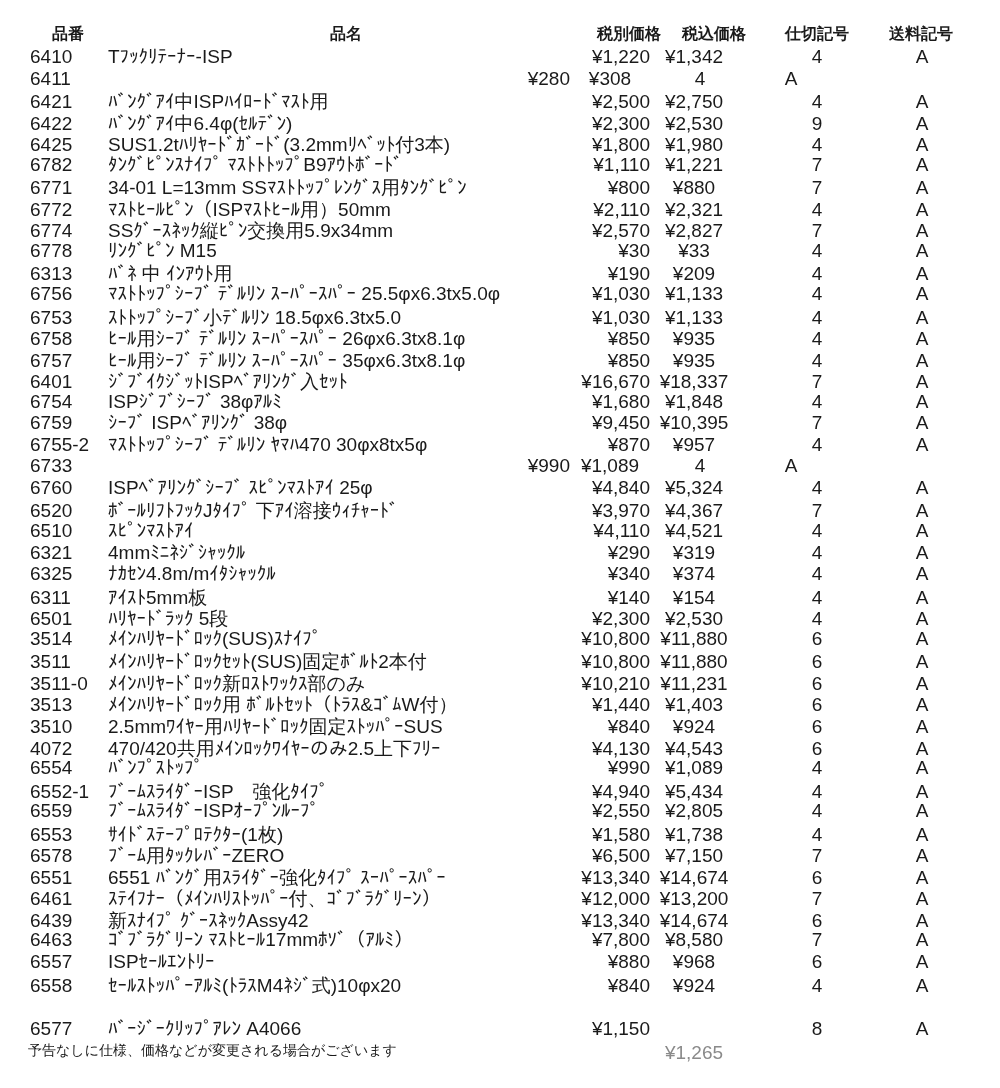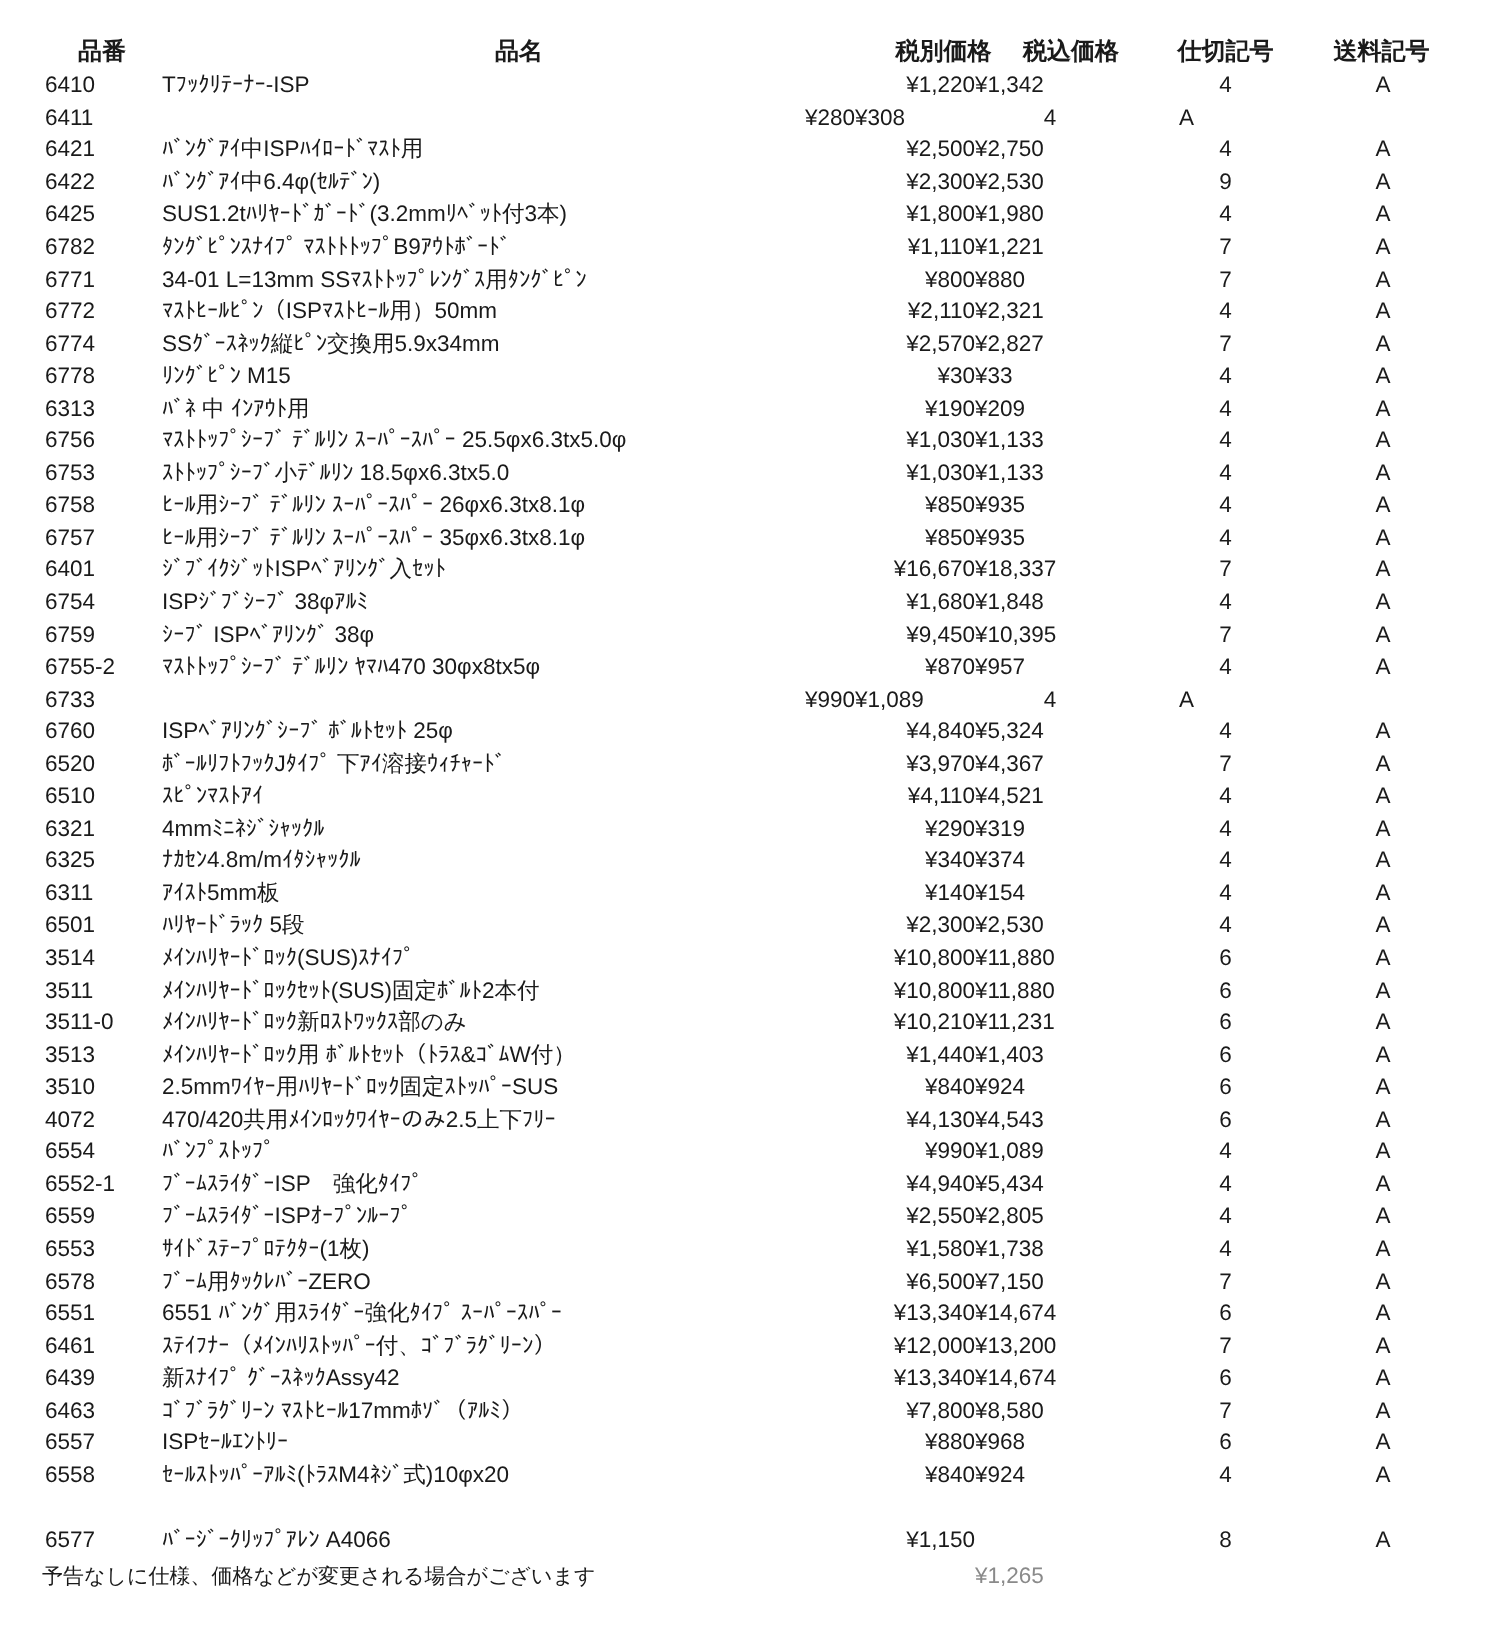--- a/index.html
+++ b/index.html
@@ -30,27 +30,27 @@
     position: absolute;
     top: 46px;
     left: 0;
     width: 1000px;
   }
   .row {
     display: grid;
     grid-template-columns: 100px 470px 80px 88px 146px 116px;
     height: 21.55px;
     align-items: center;
-    font-size: 15px;
+    font-size: 19px;
     white-space: nowrap;
   }
   .c-no   { padding-left: 30px; }
   .c-name { padding-left: 8px; }
   .c-ex   { text-align: right; }
-  .c-in   { text-align: left; }
+  .c-in   { text-align: center; }
   .c-code { text-align: center; padding-left: 12px; }
   .c-ship { text-align: center; padding-right: 40px; }
   .muted  { color: #8a8a8a; margin-top: 48px; }
   .footer {
     position: absolute;
     left: 28px;
     top: 1042px;
     font-size: 14px;
     white-space: nowrap;
   }
@@ -243,21 +243,21 @@
   <div class="row">
     <div class="c-no">6733</div>
     <div class="c-ex">¥990</div>
     <div class="c-in">¥1,089</div>
     <div class="c-code">4</div>
     <div class="c-ship">A</div>
   </div>
 
   <div class="row">
     <div class="c-no">6760</div>
-    <div class="c-name">ISPﾍﾞｱﾘﾝｸﾞｼｰﾌﾞ ﾎﾞﾙﾄｾｯﾄ 25φ</div>
+    <div class="c-name">ISPﾍﾞｱﾘﾝｸﾞｼｰﾌﾞ ｽﾋﾟﾝﾏｽﾄｱｲ 25φ</div>
     <div class="c-ex">¥4,840</div>
     <div class="c-in">¥5,324</div>
     <div class="c-code">4</div>
     <div class="c-ship">A</div>
   </div>
 
   <div class="row">
     <div class="c-no">6520</div>
     <div class="c-name">ﾎﾞｰﾙﾘﾌﾄﾌｯｸJﾀｲﾌﾟ 下ｱｲ溶接ｳｨﾁｬｰﾄﾞ</div>
     <div class="c-ex">¥3,970</div>

